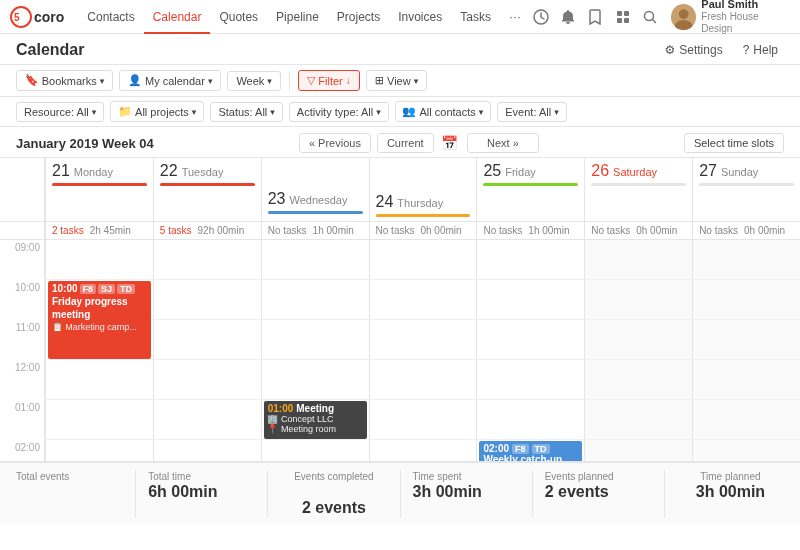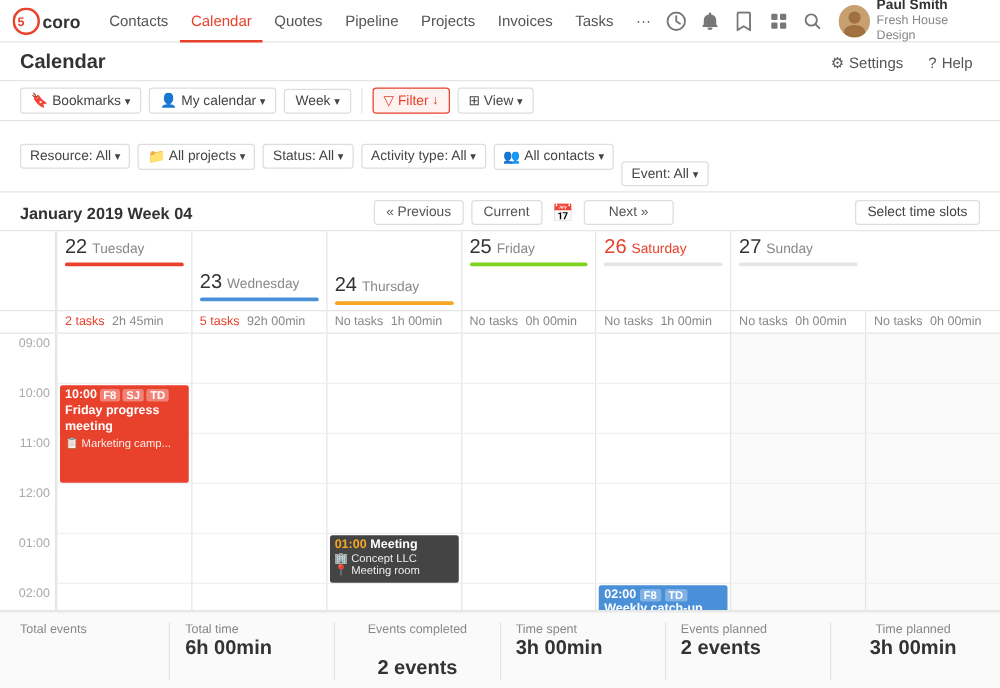--- a/index.html
+++ b/index.html
@@ -130,40 +130,47 @@
   </div>
   <div style="display:flex;align-items:center;gap:3px;padding:3px 7px;border:1px solid #ddd;border-radius:3px;font-size:11px;color:#444;cursor:pointer;background:#fff;">
     <span>Activity type: All</span>
     <span style="font-size:9px;">▾</span>
   </div>
   <div style="display:flex;align-items:center;gap:3px;padding:3px 7px;border:1px solid #ddd;border-radius:3px;font-size:11px;color:#444;cursor:pointer;background:#fff;">
     <span style="font-size:11px;">👥</span>
     <span>All contacts</span>
     <span style="font-size:9px;">▾</span>
   </div>
-  <div style="display:flex;align-items:center;gap:3px;padding:3px 7px;border:1px solid #ddd;border-radius:3px;font-size:11px;color:#444;cursor:pointer;background:#fff;margin-top:28px;">
+  <div style="display:flex;align-items:center;gap:3px;padding:3px 7px;border:1px solid #ddd;border-radius:3px;font-size:11px;color:#444;cursor:pointer;background:#fff;">
     <span>Event: All</span>
     <span style="font-size:9px;">▾</span>
   </div>
 </div>
 
 <div style="display:flex;align-items:center;justify-content:space-between;padding:6px 16px 4px;">
   <div style="font-size:13px;font-weight:600;color:#333;">January 2019 Week 04</div>
   <div style="display:flex;align-items:center;gap:6px;">
     <div style="padding:3px 9px;border:1px solid #ddd;border-radius:3px;font-size:11px;color:#555;cursor:pointer;background:#fff;">« Previous</div>
     <div style="padding:3px 9px;border:1px solid #ddd;border-radius:3px;font-size:11px;color:#555;cursor:pointer;background:#fff;">Current</div>
     <div style="font-size:14px;color:#888;cursor:pointer;padding:2px;">📅</div>
     <div style="padding:3px 19px;border:1px solid #ddd;border-radius:3px;font-size:11px;color:#555;cursor:pointer;background:#fff;">Next »</div>
   </div>
   <div style="padding:3px 9px;border:1px solid #ddd;border-radius:3px;font-size:11px;color:#444;cursor:pointer;background:#fff;">Select time slots</div>
 </div>
 
 <div style="display:grid;grid-template-columns:45px repeat(7,1fr);border-bottom:1px solid #e5e5e5;border-top:1px solid #e5e5e5;">
   <div style="border-right:1px solid #e5e5e5;"></div>
 
+  <div style="padding:4px 6px;border-left:1px solid #e5e5e5;">
+    <div style="display:flex;align-items:baseline;gap:4px;">
+      <span style="font-size:16px;font-weight:300;color:#333;">21</span>
+      <span style="font-size:11px;color:#888;font-weight:500;">Monday</span>
+    </div>
+    <div style="height:3px;background:#e8412c;border-radius:2px;margin-top:3px;"></div>
+  </div>
 
   <div style="padding:4px 6px;border-left:1px solid #e5e5e5;">
     <div style="display:flex;align-items:baseline;gap:4px;">
       <span style="font-size:16px;font-weight:300;color:#333;">22</span>
       <span style="font-size:11px;color:#888;font-weight:500;">Tuesday</span>
     </div>
     <div style="height:3px;background:#e8412c;border-radius:2px;margin-top:3px;"></div>
   </div>
 
   <div style="padding:4px 6px;border-left:1px solid #e5e5e5;">

